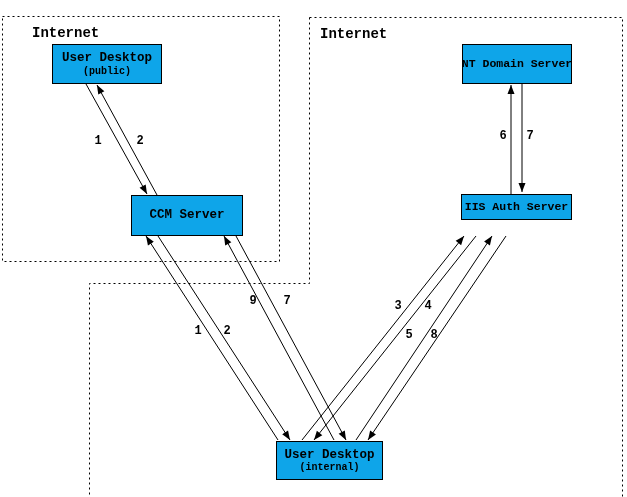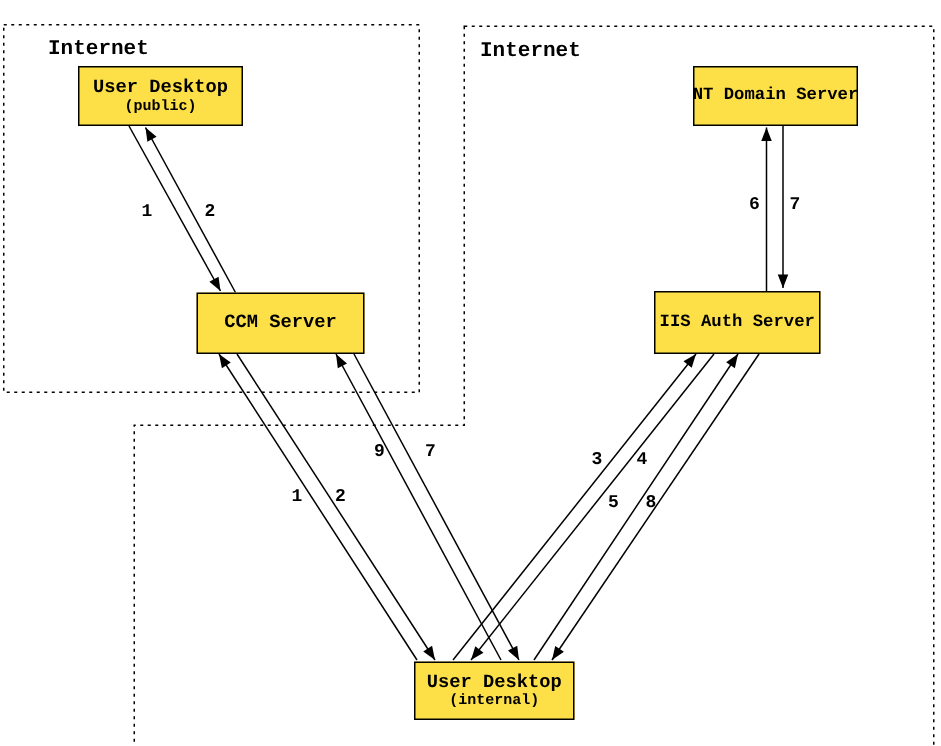--- a/index.html
+++ b/index.html
@@ -15,21 +15,21 @@
   .stage svg{position:absolute;left:0;top:0;}
   .region-label{
     position:absolute;
     font-size:14px;font-weight:bold;
     white-space:nowrap;
   }
   .node{
     position:absolute;
     box-sizing:border-box;
     border:1px solid #000;
-    background:#fde047;
+    background:#0ea5e9;
     display:flex;flex-direction:column;
     align-items:center;justify-content:center;
     text-align:center;
   }
   .node .title{
     font-size:12.5px;font-weight:bold;
     line-height:1.15;white-space:nowrap;
   }
   .node.tight .title{font-size:11.5px;}
   .node .sub{
@@ -84,21 +84,21 @@
   </div>
 
   <div class="node" style="left:131px;top:181px;width:112px;height:41px;">
     <div class="title">CCM Server</div>
   </div>
 
   <div class="node tight" style="left:462px;top:30px;width:110px;height:40px;">
     <div class="title">NT Domain Server</div>
   </div>
 
-  <div class="node tight" style="left:436px;top:180px;width:111px;height:42px;">
+  <div class="node tight" style="left:461px;top:180px;width:111px;height:26px;">
     <div class="title">IIS Auth Server</div>
   </div>
 
   <div class="node" style="left:276px;top:427px;width:107px;height:39px;">
     <div class="title">User Desktop</div>
     <div class="sub">(internal)</div>
   </div>
 
   <div class="num" style="left:98px;top:127px;">1</div>
   <div class="num" style="left:140px;top:127px;">2</div>

